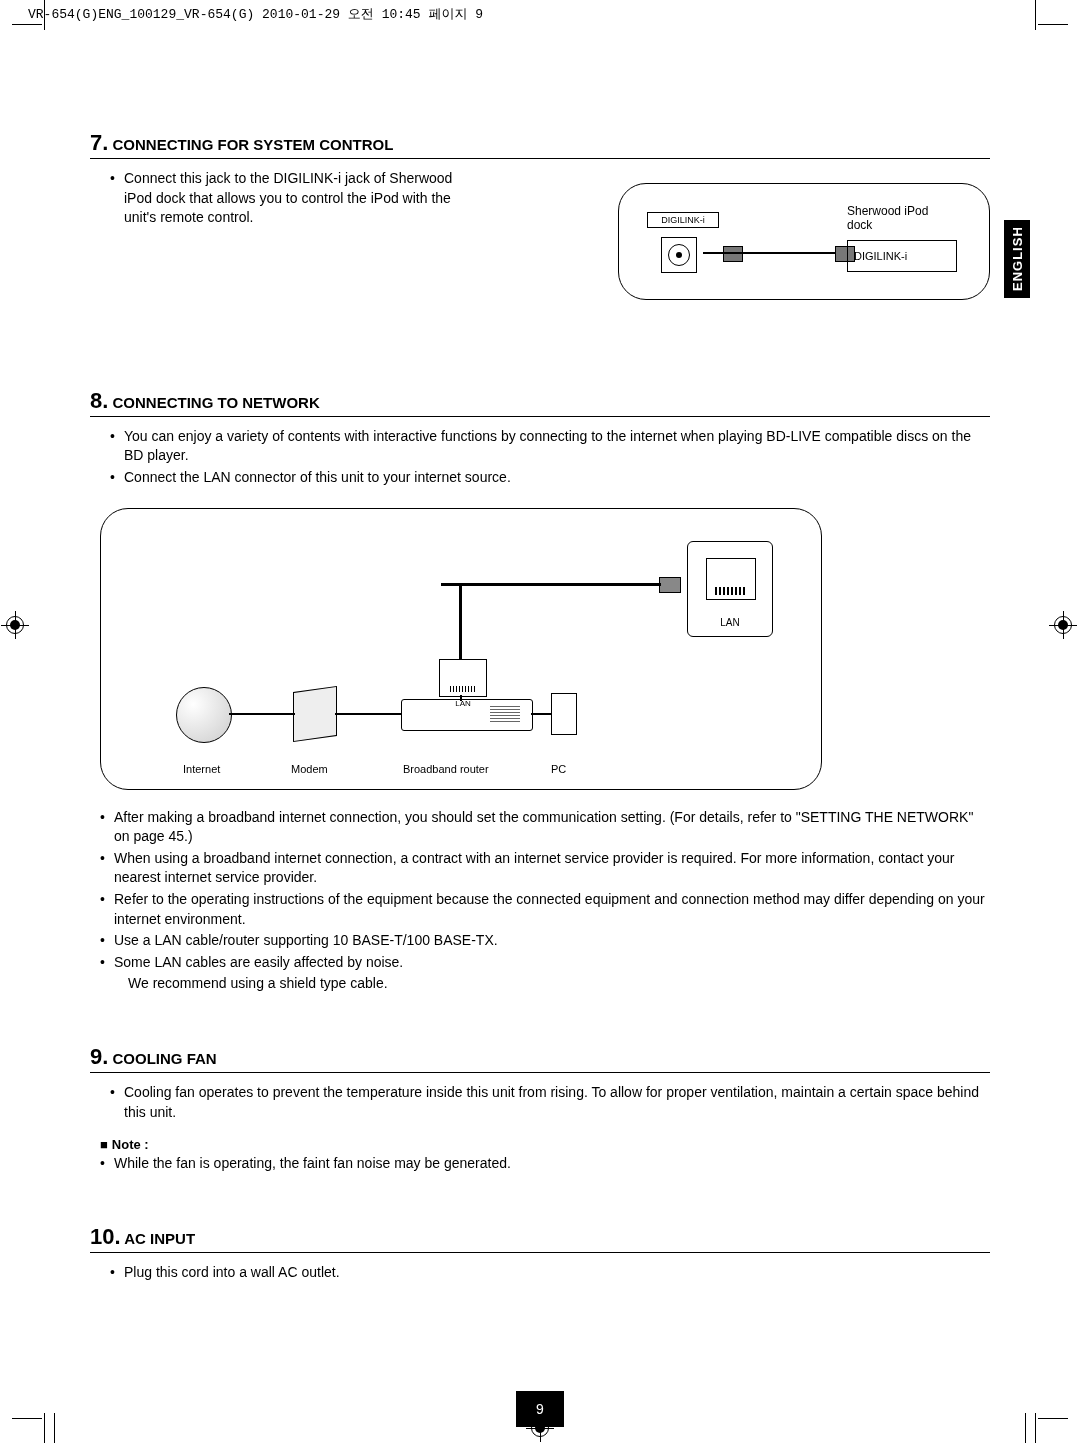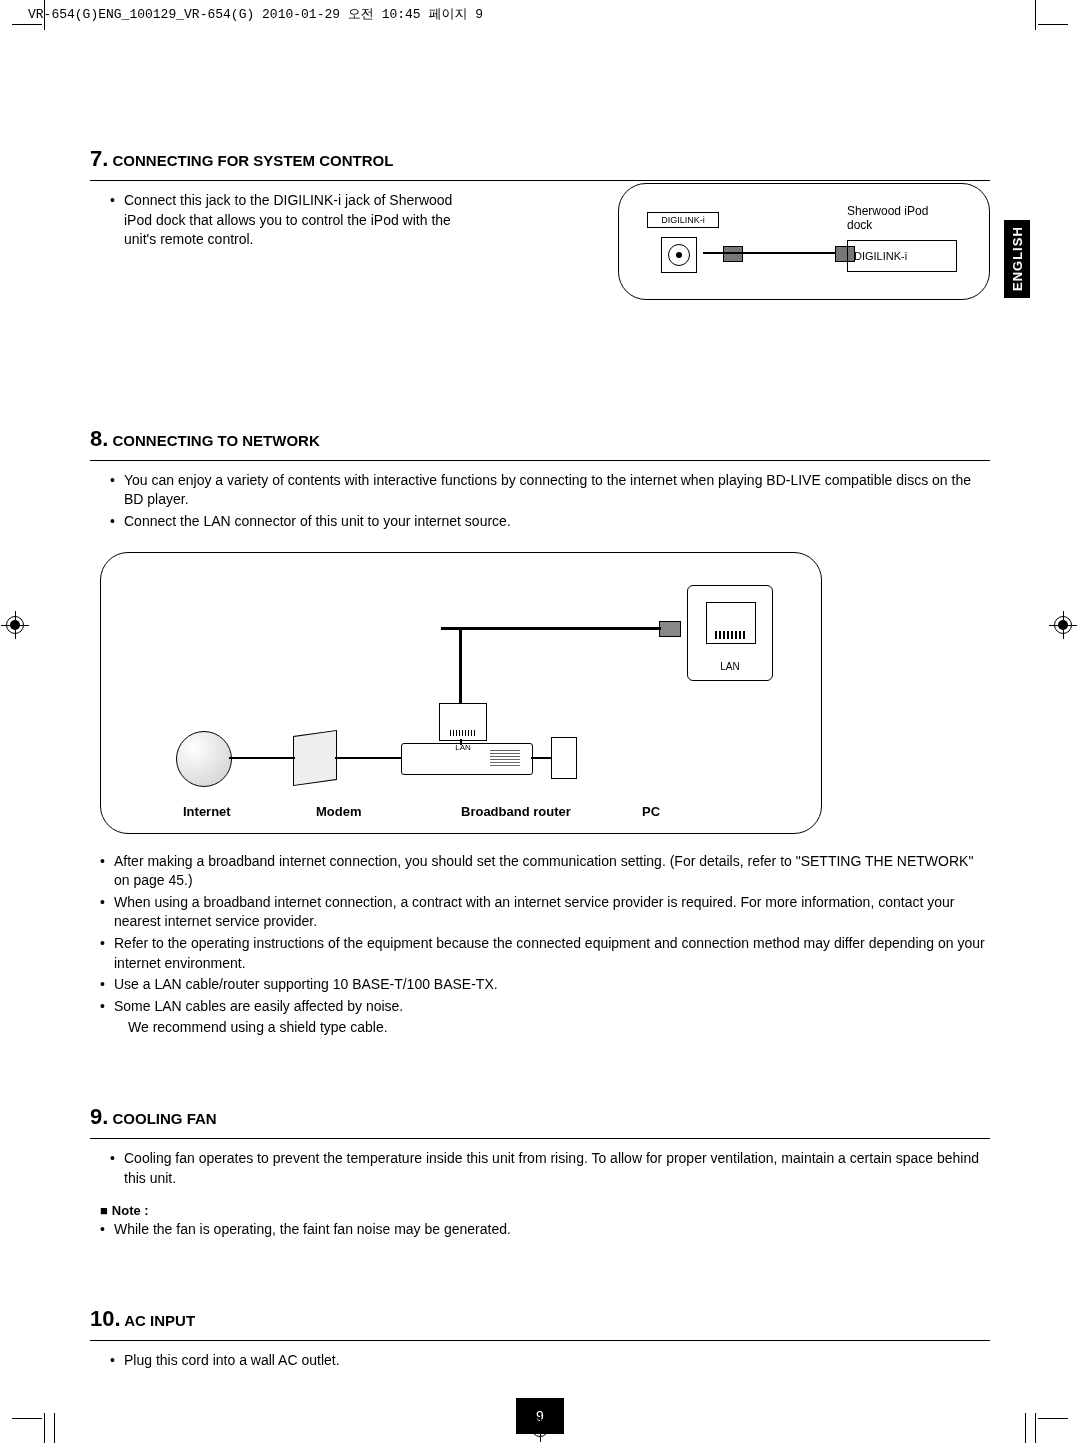--- a/index.html
+++ b/index.html
@@ -43,23 +43,23 @@
     align-items: center;
     justify-content: center;
     writing-mode: vertical-rl;
     transform: rotate(180deg);
     letter-spacing: 1px;
   }
 
   h2.section-title {
     font-size: 15px;
     font-weight: bold;
-    margin: 16px 0 4px 0;
+    margin: 0 0 4px 0;
     border-bottom: 1.5px solid #000;
-    padding-bottom: 8px;
+    padding-bottom: 2px;
   }
   h2.section-title .num {
     font-size: 22px;
   }
 
   .body-text {
     margin: 10px 0 20px 20px;
     line-height: 1.4;
   }
   .body-text .bullet {
@@ -162,24 +162,24 @@
   }
   .diagram-2 .rj45 .lbl { position:absolute; bottom:-12px; width:100%; text-align:center; font-size:8px;}
   .diagram-2 .wire {
     position:absolute; background:#000;
   }
   .diagram-2 .conn {
     position:absolute; width:20px; height:14px; border:1px solid #000; background:#888;
   }
   .diagram-2 .lbl-row {
     position:absolute; bottom:14px; left:0; width:100%;
-    display:flex; font-size:13px; font-weight:bold;gap:33px;
+    display:flex; font-size:11px; font-weight:normal;
   }
   .diagram-2 .lbl-row span:nth-child(1){ margin-left:82px; width:100px;}
-  .diagram-2 .lbl-row span:nth-child(2){ width:112px;}
+  .diagram-2 .lbl-row span:nth-child(2){ width:112px;margin-left:8px;}
   .diagram-2 .lbl-row span:nth-child(3){ width:148px;}
   .diagram-2 .lbl-row span:nth-child(4){ }
 
   .notes-label {
     font-weight: bold;
     font-size: 13px;
   }
   .notes-label::before {
     content:"■"; margin-right:4px;
   }

